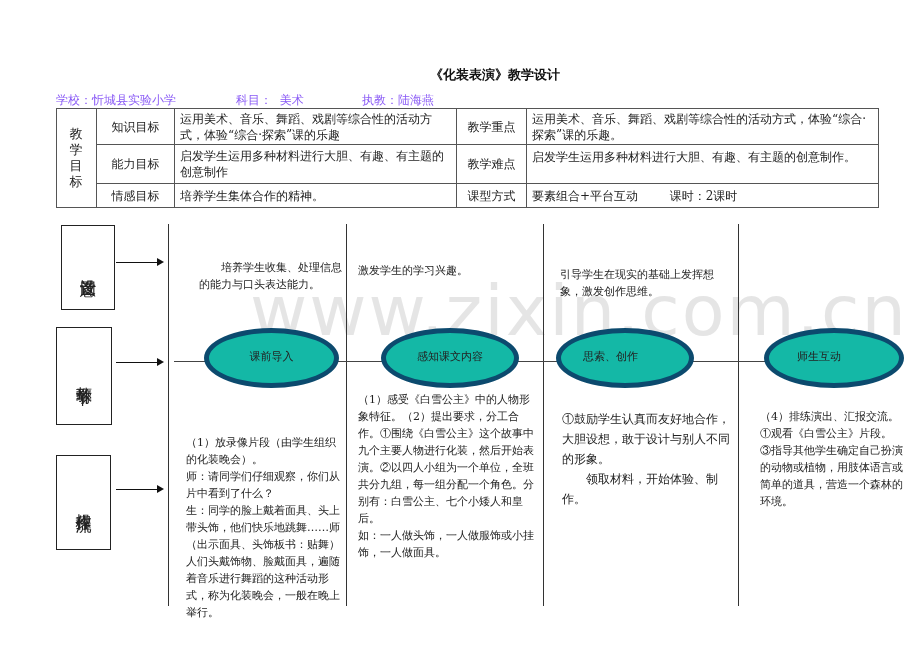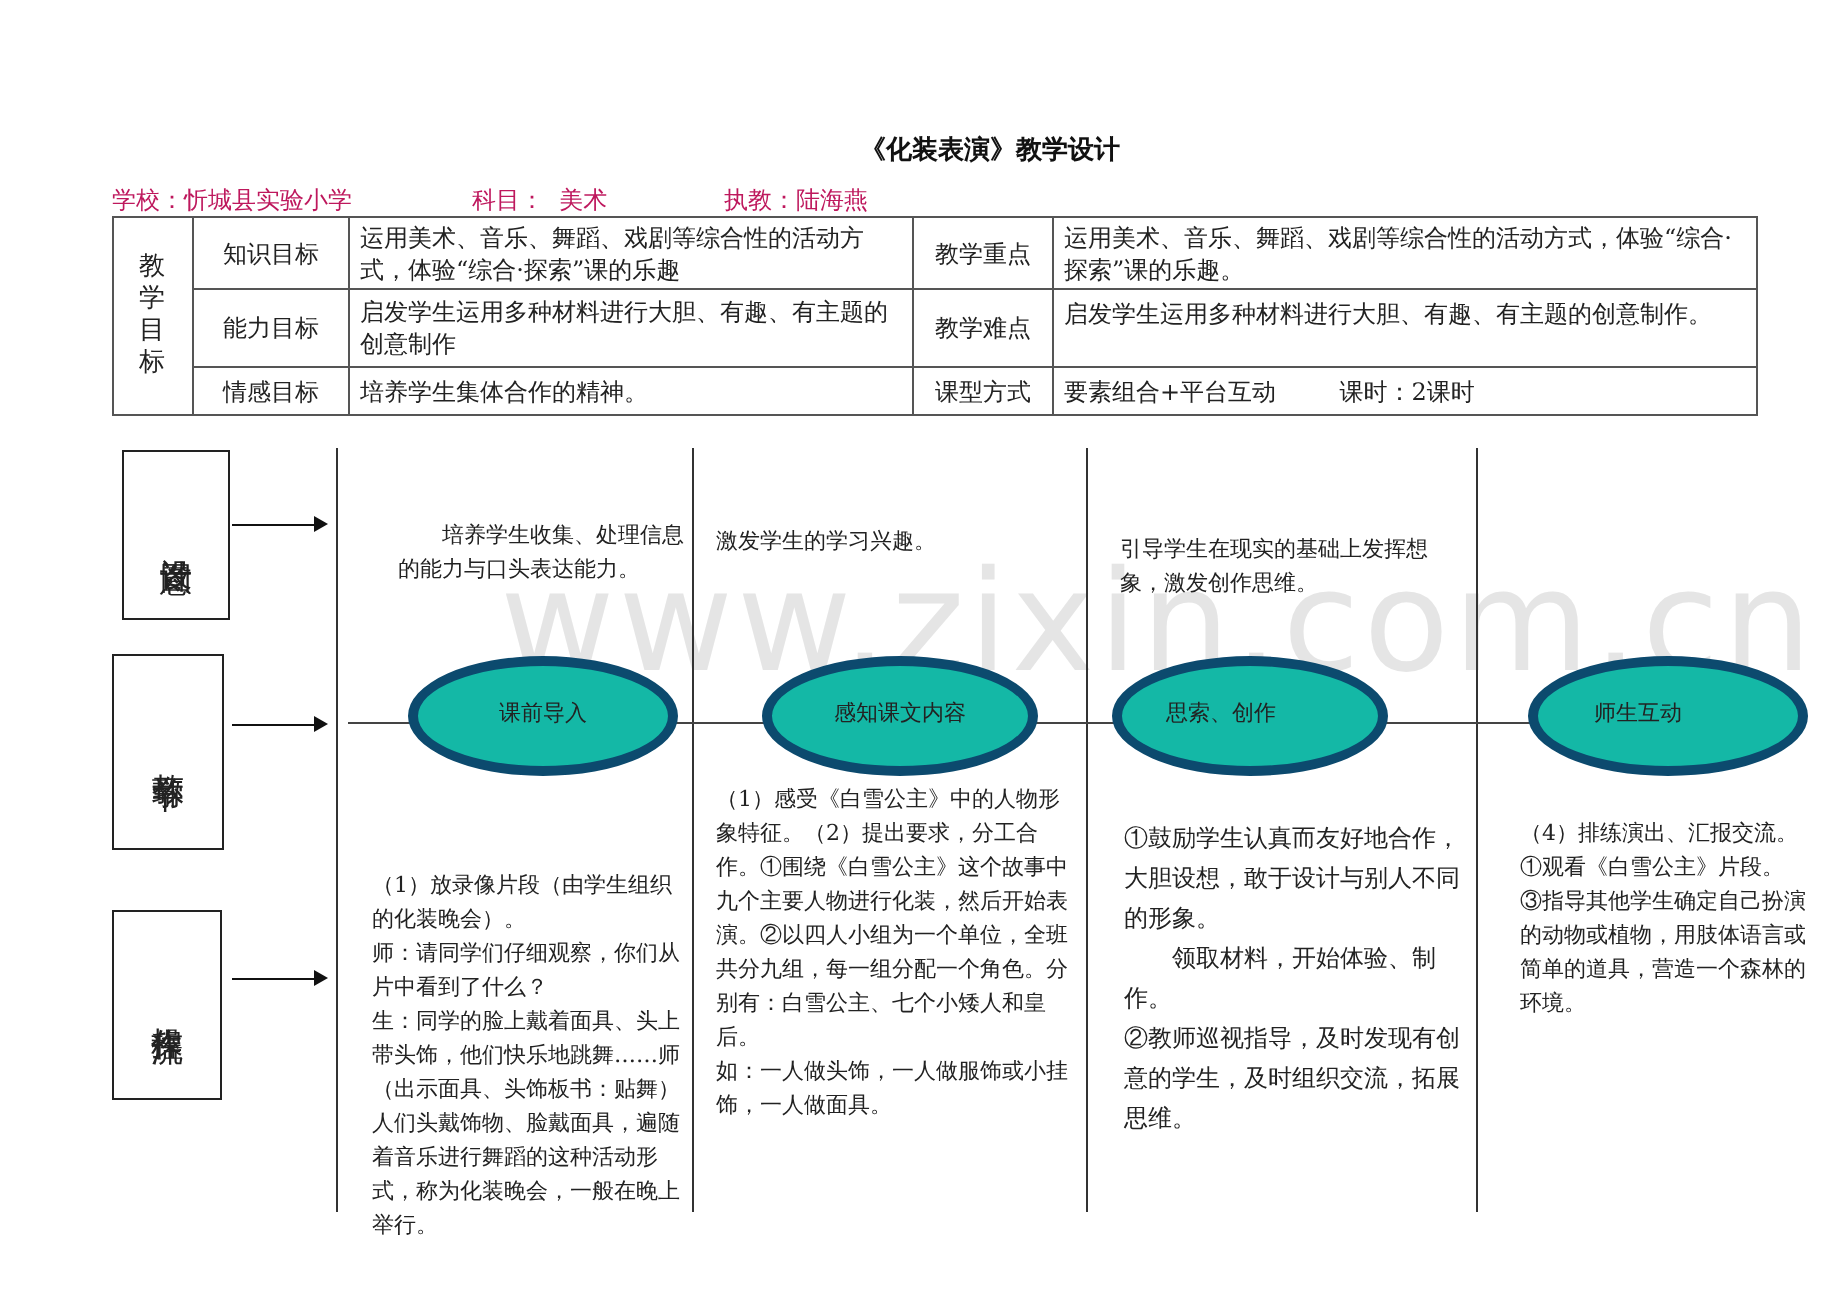--- a/index.html
+++ b/index.html
@@ -1,21 +1,21 @@
 <!DOCTYPE html>
 <html><head>
 <meta charset="utf-8">
 <style>
   html, body { margin:0; padding:0; background:#ffffff; }
   body { width:920px; height:651px; position:relative; overflow:hidden;
          font-family:"DejaVu Serif","Liberation Serif",serif; color:#111; }
   .abs { position:absolute; }
   .title { left:0; width:920px; top:66px; text-align:center; font-size:13px; font-weight:bold;
            font-family:"DejaVu Sans","Liberation Sans",sans-serif;margin-left:35px; }
-  .meta { top:92px; font-size:12px; color:#be185d; white-space:nowrap; }
+  .meta { top:92px; font-size:12px; color:#8b5cf6; white-space:nowrap; }
   table.goals { position:absolute; left:56px; top:108px; width:822px; border-collapse:collapse;
                 font-size:12px; table-layout:fixed; }
   table.goals td { border:1px solid #555; padding:1px 5px; vertical-align:middle; line-height:16px; color:#222; }
   table.goals td.c { text-align:center; }
   .rowh1 { height:36px; } .rowh2 { height:39px; } .rowh3 { height:24px; }
   .vlab { text-align:left; line-height:17px; font-size:13px; }
   .box { border:1px solid #222; background:#fff; text-align:center; font-size:16px;
          font-family:"DejaVu Sans","Liberation Sans",sans-serif; line-height:18px; color:#222;
          display:flex; align-items:center; justify-content:center; }
   .box span { writing-mode:vertical-rl; letter-spacing:1px; }
@@ -134,19 +134,18 @@
   <p>师：请同学们仔细观察，你们从片中看到了什么？</p>
   <p>生：同学的脸上戴着面具、头上带头饰，他们快乐地跳舞……师（出示面具、头饰板书：贴舞）人们头戴饰物、脸戴面具，遍随着音乐进行舞蹈的这种活动形式，称为化装晚会，一般在晚上举行。</p>
 </div>
 <div class="abs txt" style="left:358px;top:391px;width:182px;">
   <p>（1）感受《白雪公主》中的人物形象特征。（2）提出要求，分工合作。①围绕《白雪公主》这个故事中九个主要人物进行化装，然后开始表演。②以四人小组为一个单位，全班共分九组，每一组分配一个角色。分别有：白雪公主、七个小矮人和皇后。</p>
   <p>如：一人做头饰，一人做服饰或小挂饰，一人做面具。</p>
 </div>
 <div class="abs txt" style="left:562px;top:409px;width:172px;font-size:12px;line-height:20px;">
   <p>①鼓励学生认真而友好地合作，大胆设想，敢于设计与别人不同的形象。</p>
   <p style="text-indent:2em;">领取材料，开始体验、制作。</p>
-  <p>②教师巡视指导，及时发现有创意的学生，及时组织交流，拓展思维。</p>
 </div>
 <div class="abs txt" style="left:760px;top:408px;width:150px;">
   <p>（4）排练演出、汇报交流。</p>
   <p>①观看《白雪公主》片段。</p>
   <p>③指导其他学生确定自己扮演的动物或植物，用肢体语言或简单的道具，营造一个森林的环境。</p>
 </div>
 
 </body></html>

